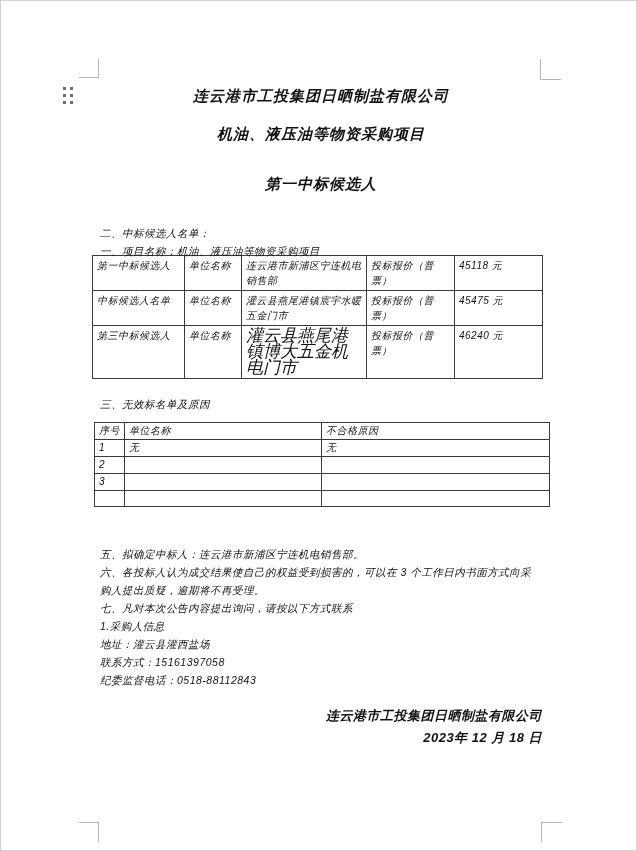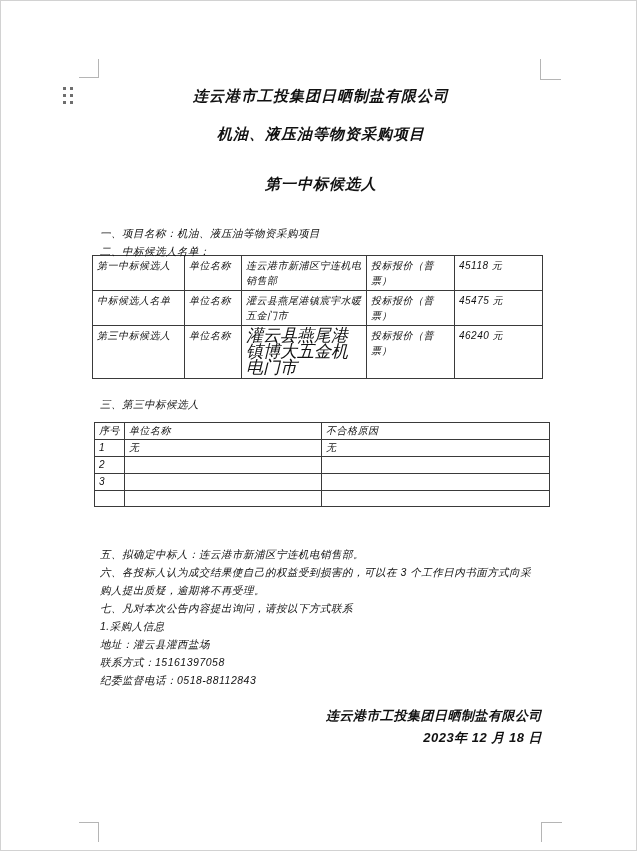--- a/index.html
+++ b/index.html
@@ -75,22 +75,22 @@
       <i></i>
       <i></i>
   </div>
 
   <div class="content">
 
     <div class="title title-1">连云港市工投集团日晒制盐有限公司</div>
     <div class="title title-2">机油、液压油等物资采购项目</div>
     <div class="title title-3">第一中标候选人</div>
 
+    <div class="para">二、中标候选人名单：</div>
     <div class="para">一、项目名称：机油、液压油等物资采购项目</div>
-    <div class="para">二、中标候选人名单：</div>
 
     <table class="t1">
       <colgroup>
         <col style="width:92px">
           <col style="width:57px">
           <col style="width:125px">
           <col style="width:88px">
           <col style="width:88px">
       </colgroup>
       <tbody>
@@ -111,21 +111,21 @@
         <tr>
           <td>第三中标候选人</td>
           <td>单位名称</td>
           <td class="alt-font">灌云县燕尾港镇博大五金机电门市</td>
           <td>投标报价（普票）</td>
           <td>46240 元</td>
         </tr>
       </tbody>
     </table>
 
-    <div class="para sec3">三、第三中标候选人</div>
+    <div class="para sec3">三、无效标名单及原因</div>
 
     <table class="t2">
       <colgroup>
         <col style="width:30px">
           <col style="width:197px">
           <col style="width:228px">
       </colgroup>
       <tbody>
         <tr>
           <th>序号</th>

